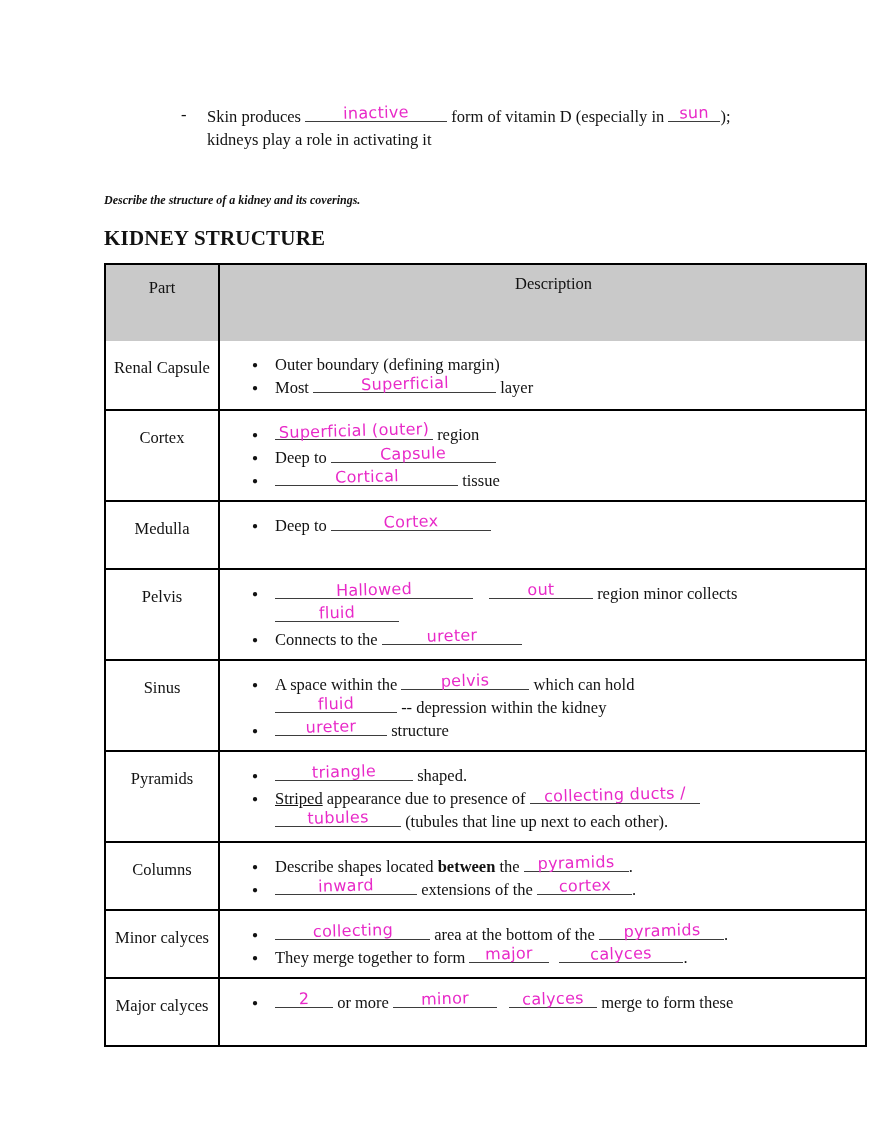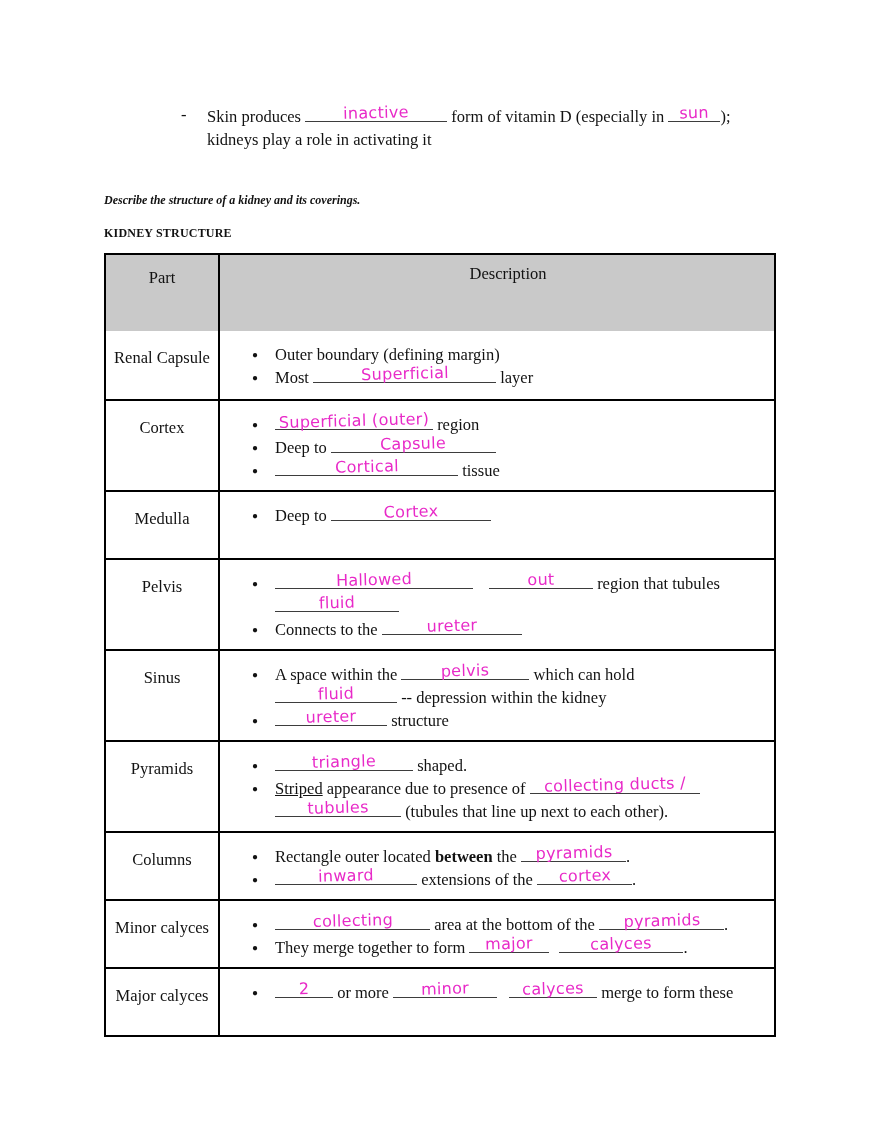--- a/index.html
+++ b/index.html
@@ -21,26 +21,26 @@
   .top-note{margin-left:181px;display:flex;}
   .top-note .dash{width:26px;flex:0 0 26px;}
   .note-lines{max-width:580px;line-height:23px;}
 
   .prompt{
     margin:42px 0 0 104px;
     font-weight:bold;font-style:italic;font-size:12px;
   }
   .section-title{
     margin:18px 0 0 104px;
-    font-weight:bold;font-size:12px;letter-spacing:0.2px;
+    font-weight:bold;font-size:21px;letter-spacing:0.2px;
   }
 
   
   .ktable{
-    margin:12px 0 0 104px;width:672px;
+    margin:12px 0 0 104px;width:763px;
     border:2px solid var(--border);
   }
   .trow{display:flex;border-top:2px solid var(--border);min-height:68px;}
   .trow:first-child{border-top:none;}
   .cell{line-height:23px;}
   .part{
     width:114px;flex:0 0 114px;border-right:2px solid var(--border);
     text-align:center;padding:15px 4px 6px;
   }
   .desc{flex:1;padding:12px 8px 8px 30px;}
@@ -120,21 +120,21 @@
           <div class="cell desc">
             <ul class="bullets">
               <li><span class="bullet-glyph">●</span><span>Deep to </span><span class="blank" style="width: 160px;"><span class="ink">Cortex</span></span></li>
             </ul>
           </div>
         </div>
         <div class="trow">
           <div class="cell part">Pelvis</div>
           <div class="cell desc">
             <ul class="bullets">
-              <li><span class="bullet-glyph">●</span><span class="blank" style="width: 198px;"><span class="ink">Hallowed</span></span><span class="blank" style="width: 104px; margin-left: 16px;"><span class="ink">out</span></span><span> region that tubules</span><br><span class="blank" style="width: 124px;"><span class="ink">fluid</span></span></li>
+              <li><span class="bullet-glyph">●</span><span class="blank" style="width: 198px;"><span class="ink">Hallowed</span></span><span class="blank" style="width: 104px; margin-left: 16px;"><span class="ink">out</span></span><span> region minor collects</span><br><span class="blank" style="width: 124px;"><span class="ink">fluid</span></span></li>
               <li><span class="bullet-glyph">●</span><span>Connects to the </span><span class="blank" style="width: 140px;"><span class="ink">ureter</span></span></li>
             </ul>
           </div>
         </div>
         <div class="trow">
           <div class="cell part">Sinus</div>
           <div class="cell desc">
             <ul class="bullets">
               <li><span class="bullet-glyph">●</span><span>A space within the </span><span class="blank" style="width: 128px;"><span class="ink">pelvis</span></span><span> which can hold</span><br><span class="blank" style="width: 122px;"><span class="ink">fluid</span></span><span> -- depression within the kidney</span></li>
               <li><span class="bullet-glyph">●</span><span class="blank" style="width: 112px;"><span class="ink">ureter</span></span><span> structure</span></li>
@@ -147,21 +147,21 @@
             <ul class="bullets">
               <li><span class="bullet-glyph">●</span><span class="blank" style="width: 138px;"><span class="ink">triangle</span></span><span> shaped.</span></li>
               <li><span class="bullet-glyph">●</span><span class="uline">Striped</span><span> appearance due to presence of </span><span class="blank" style="width: 170px;"><span class="ink">collecting ducts /</span></span><br><span class="blank" style="width: 126px;"><span class="ink">tubules</span></span><span> (tubules that line up next to each other).</span></li>
             </ul>
           </div>
         </div>
         <div class="trow">
           <div class="cell part">Columns</div>
           <div class="cell desc">
             <ul class="bullets">
-              <li><span class="bullet-glyph">●</span><span>Rectangle outer located </span><span class="bold">between</span><span> the </span><span class="blank" style="width: 105px;"><span class="ink">pyramids</span></span><span>.</span></li>
+              <li><span class="bullet-glyph">●</span><span>Describe shapes located </span><span class="bold">between</span><span> the </span><span class="blank" style="width: 105px;"><span class="ink">pyramids</span></span><span>.</span></li>
               <li><span class="bullet-glyph">●</span><span class="blank" style="width: 142px;"><span class="ink">inward</span></span><span> extensions of the </span><span class="blank" style="width: 95px;"><span class="ink">cortex</span></span><span>.</span></li>
             </ul>
           </div>
         </div>
         <div class="trow">
           <div class="cell part">Minor calyces</div>
           <div class="cell desc">
             <ul class="bullets">
               <li><span class="bullet-glyph">●</span><span class="blank" style="width: 155px;"><span class="ink">collecting</span></span><span> area at the bottom of the </span><span class="blank" style="width: 125px;"><span class="ink">pyramids</span></span><span>.</span></li>
               <li><span class="bullet-glyph">●</span><span>They merge together to form </span><span class="blank" style="width: 80px;"><span class="ink">major</span></span><span class="blank" style="width: 124px; margin-left: 10px;"><span class="ink">calyces</span></span><span>.</span></li>

